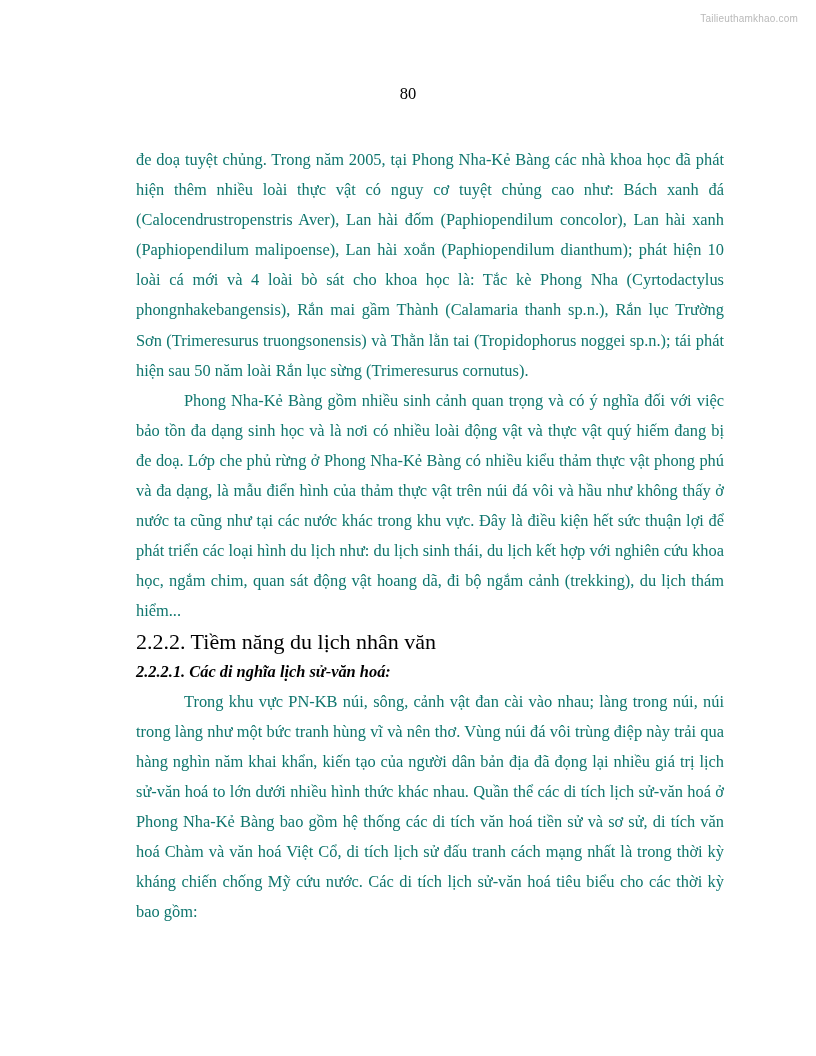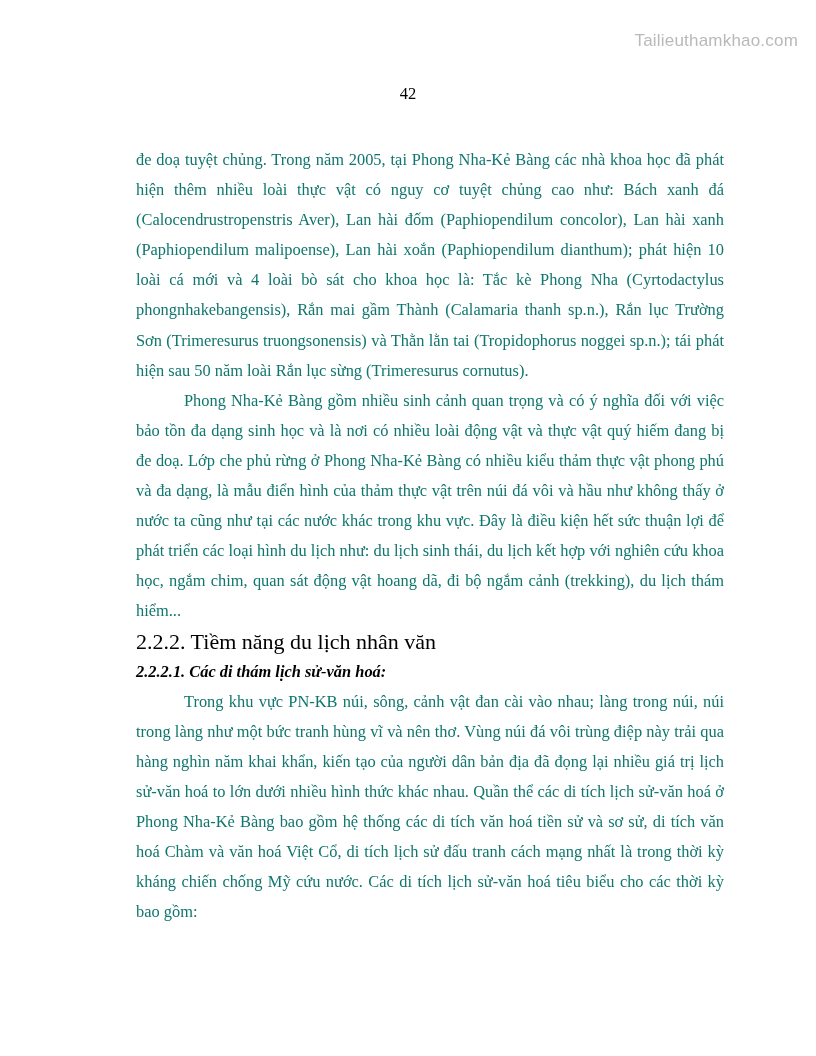--- a/index.html
+++ b/index.html
@@ -16,24 +16,24 @@
     overflow: hidden;
   }
   .page {
     position: relative;
     width: 816px;
     height: 1056px;
     box-sizing: border-box;
   }
   .watermark {
     position: absolute;
-    top: 31px;
+    top: 13px;
     right: 18px;
     font-family: "Liberation Sans", "DejaVu Sans", sans-serif;
-    font-size: 17px;
+    font-size: 10px;
     letter-spacing: 0.2px;
     color: #b9b9b9;
     white-space: nowrap;
     user-select: none;
   }
   .page-number {
     position: absolute;
     top: 84px;
     left: 0;
     width: 816px;
@@ -82,28 +82,28 @@
     color: #000;
   }
 </style>
 </head>
 <body>
 
 <div class="page">
 
   <div class="watermark">Tailieuthamkhao.com</div>
 
-  <div class="page-number">42</div>
+  <div class="page-number">80</div>
 
   <div class="content">
 
     <p class="body-text last-line-left">đe doạ tuyệt chủng. Trong năm 2005, tại Phong Nha-Kẻ Bàng các nhà khoa học đã phát hiện thêm nhiều loài thực vật có nguy cơ tuyệt chủng cao như: Bách xanh đá (Calocendrustropenstris Aver), Lan hài đốm (Paphiopendilum concolor), Lan hài xanh (Paphiopendilum malipoense), Lan hài xoắn (Paphiopendilum dianthum); phát hiện 10 loài cá mới và 4 loài bò sát cho khoa học là: Tắc kè Phong Nha (Cyrtodactylus phongnhakebangensis), Rắn mai gầm Thành (Calamaria thanh sp.n.), Rắn lục Trường Sơn (Trimeresurus truongsonensis) và Thằn lằn tai (Tropidophorus noggei sp.n.); tái phát hiện sau 50 năm loài Rắn lục sừng (Trimeresurus cornutus).</p>
 
     <p class="body-text indent last-line-left">Phong Nha-Kẻ Bàng gồm nhiều sinh cảnh quan trọng và có ý nghĩa đối với việc bảo tồn đa dạng sinh học và là nơi có nhiều loài động vật và thực vật quý hiếm đang bị đe doạ. Lớp che phủ rừng ở Phong Nha-Kẻ Bàng có nhiều kiểu thảm thực vật phong phú và đa dạng, là mẫu điển hình của thảm thực vật trên núi đá vôi và hầu như không thấy ở nước ta cũng như tại các nước khác trong khu vực. Đây là điều kiện hết sức thuận lợi để phát triển các loại hình du lịch như: du lịch sinh thái, du lịch kết hợp với nghiên cứu khoa học, ngắm chim, quan sát động vật hoang dã, đi bộ ngắm cảnh (trekking), du lịch thám hiểm...</p>
 
     <h3 class="heading-bold">2.2.2. Tiềm năng du lịch nhân văn</h3>
 
-    <h4 class="heading-bold-italic">2.2.2.1. Các di thám lịch sử-văn hoá:</h4>
+    <h4 class="heading-bold-italic">2.2.2.1. Các di nghĩa lịch sử-văn hoá:</h4>
 
     <p class="body-text indent last-line-left">Trong khu vực PN-KB núi, sông, cảnh vật đan cài vào nhau; làng trong núi, núi trong làng như một bức tranh hùng vĩ và nên thơ. Vùng núi đá vôi trùng điệp này trải qua hàng nghìn năm khai khẩn, kiến tạo của người dân bản địa đã đọng lại nhiều giá trị lịch sử-văn hoá to lớn dưới nhiều hình thức khác nhau. Quần thể các di tích lịch sử-văn hoá ở Phong Nha-Kẻ Bàng bao gồm hệ thống các di tích văn hoá tiền sử và sơ sử, di tích văn hoá Chàm và văn hoá Việt Cổ, di tích lịch sử đấu tranh cách mạng nhất là trong thời kỳ kháng chiến chống Mỹ cứu nước. Các di tích lịch sử-văn hoá tiêu biểu cho các thời kỳ bao gồm:</p>
 
   </div>
 </div>
 
 </body></html>

